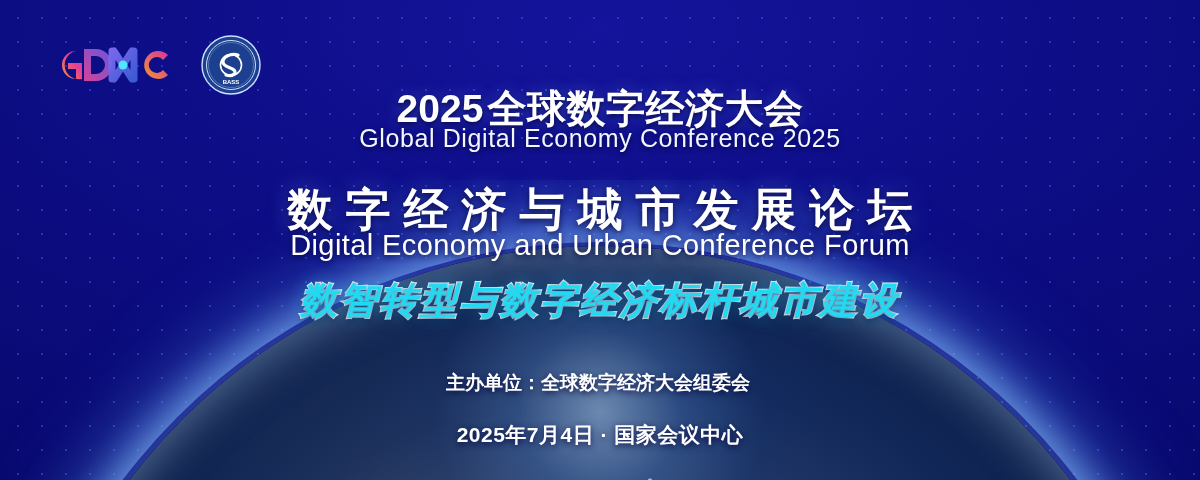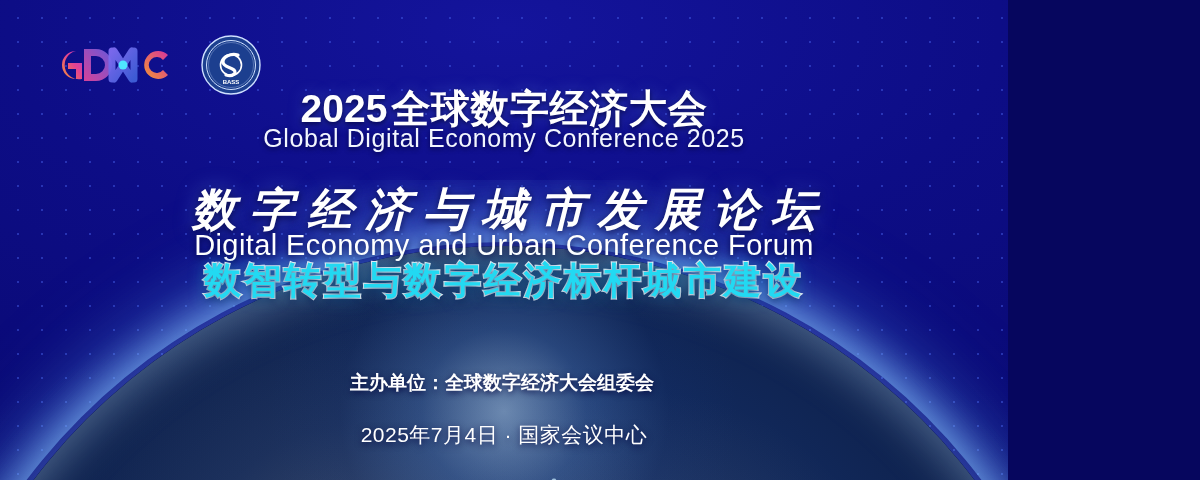--- a/index.html
+++ b/index.html
@@ -1,20 +1,20 @@
 <!DOCTYPE html>
 <html><head>
 <meta charset="utf-8">
 <style>
   * { margin:0; padding:0; box-sizing:border-box; }
   html, body { width:1200px; height:480px; overflow:hidden; background:#06065e; }
   body { font-family:"Liberation Sans","DejaVu Sans",sans-serif; }
 
   .banner {
-    position:relative; width:1008px; height:480px; overflow:hidden;
+    position:relative; width:1200px; height:480px; overflow:hidden;
     background:
       radial-gradient(ellipse 900px 420px at 50% 118%, rgba(60,120,220,0.50) 0%, rgba(25,50,150,0.22) 42%, rgba(10,10,120,0) 68%),
       radial-gradient(ellipse 1100px 520px at 50% 6%, #14149c 0%, #0d0d86 45%, #090970 100%);
   }
 
   
   .dotgrid {
     position:absolute; inset:0;
     background-image:radial-gradient(rgba(70,95,235,0.55) 1.1px, rgba(0,0,0,0) 1.4px);
     background-size:24px 24px; background-position:6px 6px;
@@ -65,41 +65,40 @@
   .conf-cn .yr { letter-spacing:0px; margin-right:4px; }
   .conf-en {
     top:124px; font-size:25px; font-weight:400; color:#f2f6ff; letter-spacing:.6px;
     text-shadow:0 2px 5px rgba(3,3,60,0.85);
   }
 
   .forum-cn {
     top:180px; font-size:45px; font-weight:700; color:#ffffff; letter-spacing:13px;
     text-indent:13px;
     text-shadow:0 2px 7px rgba(3,3,60,0.9), 0 0 22px rgba(120,170,255,0.4);
-    font-style:italic;
   }
   .forum-en {
     top:229px; font-size:29px; font-weight:400; color:#ffffff; letter-spacing:.4px;
     text-shadow:0 2px 6px rgba(3,3,60,0.9);
   }
 
   .slogan {
-    top:256px; font-size:37px; font-weight:700; 
+    top:276px; font-size:37px; font-weight:700; font-style:italic;
     font-family:"DejaVu Serif","Liberation Serif",serif;
     color:#22d9f2; letter-spacing:3px;
     -webkit-text-stroke:2.2px #ffffff; paint-order:stroke fill;
     text-shadow:0 0 16px rgba(40,200,255,0.55), 0 3px 8px rgba(2,2,50,0.8);
   }
 
   .orgs { position:absolute; top:370px; left:0; right:4px; display:flex; justify-content:center; gap:88px;font-family:Liberation Serif, serif; }
   .org { font-size:19px; font-weight:700; color:#ffffff; text-shadow:0 2px 6px rgba(3,3,60,0.9); white-space:nowrap; }
   .org .sp { letter-spacing:5px; }
 
   .datetime {
-    top:421px; font-size:21px; font-weight:400; color:#ffffff; letter-spacing:.5px;
+    top:421px; font-size:21px; font-weight:700; color:#ffffff; letter-spacing:.5px;
     text-shadow:0 2px 7px rgba(3,3,60,0.95);
   }
 </style>
 </head>
 <body>
 
 <div class="banner">
 
   <div class="dotgrid"></div>
 

